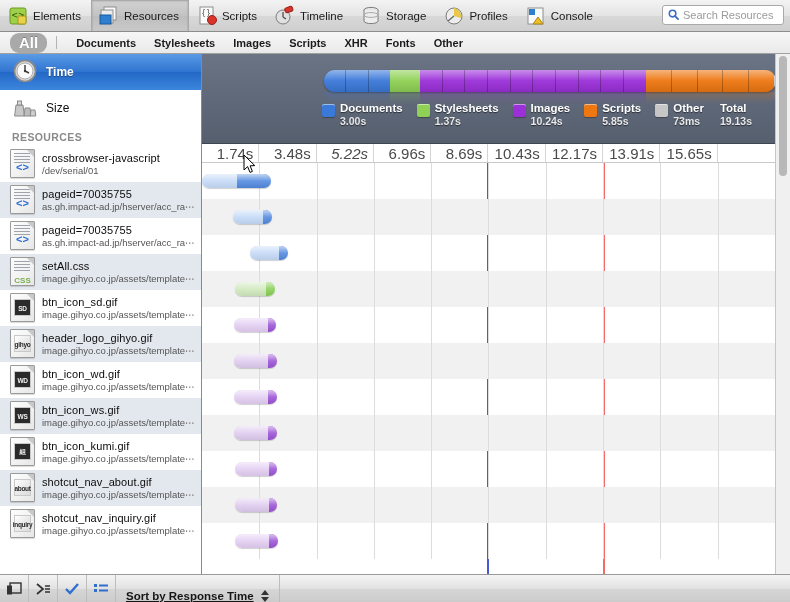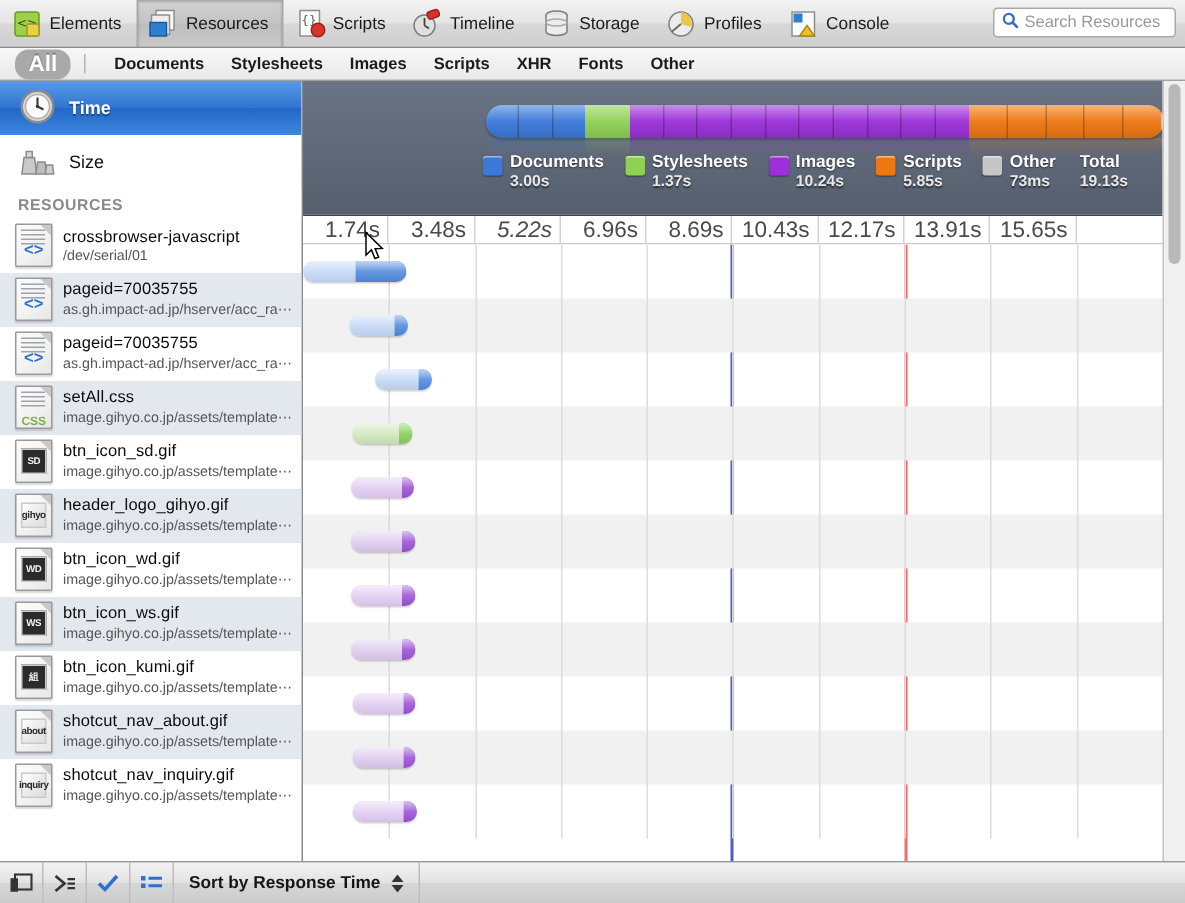--- a/index.html
+++ b/index.html
@@ -242,23 +242,23 @@
     background: linear-gradient(to bottom,#f4f4f4 0%, #e2e2e2 50%, #d6d6d6 51%, #cccccc 100%);
     border-top: 1px solid #9a9a9a;
     display: flex; align-items: center;
   }
   .sbtn {
     width: 29px; height: 27px;
     display: flex; align-items: center; justify-content: center;
     border-right: 1px solid #bdbdbd;
   }
   .sortsel {
-    display: flex; align-items: center; gap: 7px;
+    display: flex; align-items: flex-end; gap: 7px;
     padding: 0 10px; font-size: 11.5px; font-weight: bold; color: #151515;
-    height: 27px; border-right: 1px solid #bdbdbd;
+    height: 27px; border-right: 1px solid #bdbdbd; text-decoration: underline;
   }
   .stepper { display: flex; flex-direction: column; gap: 2px; }
   .stepper .up { width:0;height:0;border-left:4px solid transparent;border-right:4px solid transparent;border-bottom:5px solid #333; }
   .stepper .dn { width:0;height:0;border-left:4px solid transparent;border-right:4px solid transparent;border-top:5px solid #333; }
 
   
   .cursor { position: absolute; left: 243px; top: 100px; z-index: 50; }
 </style>
 </head>
 <body>

